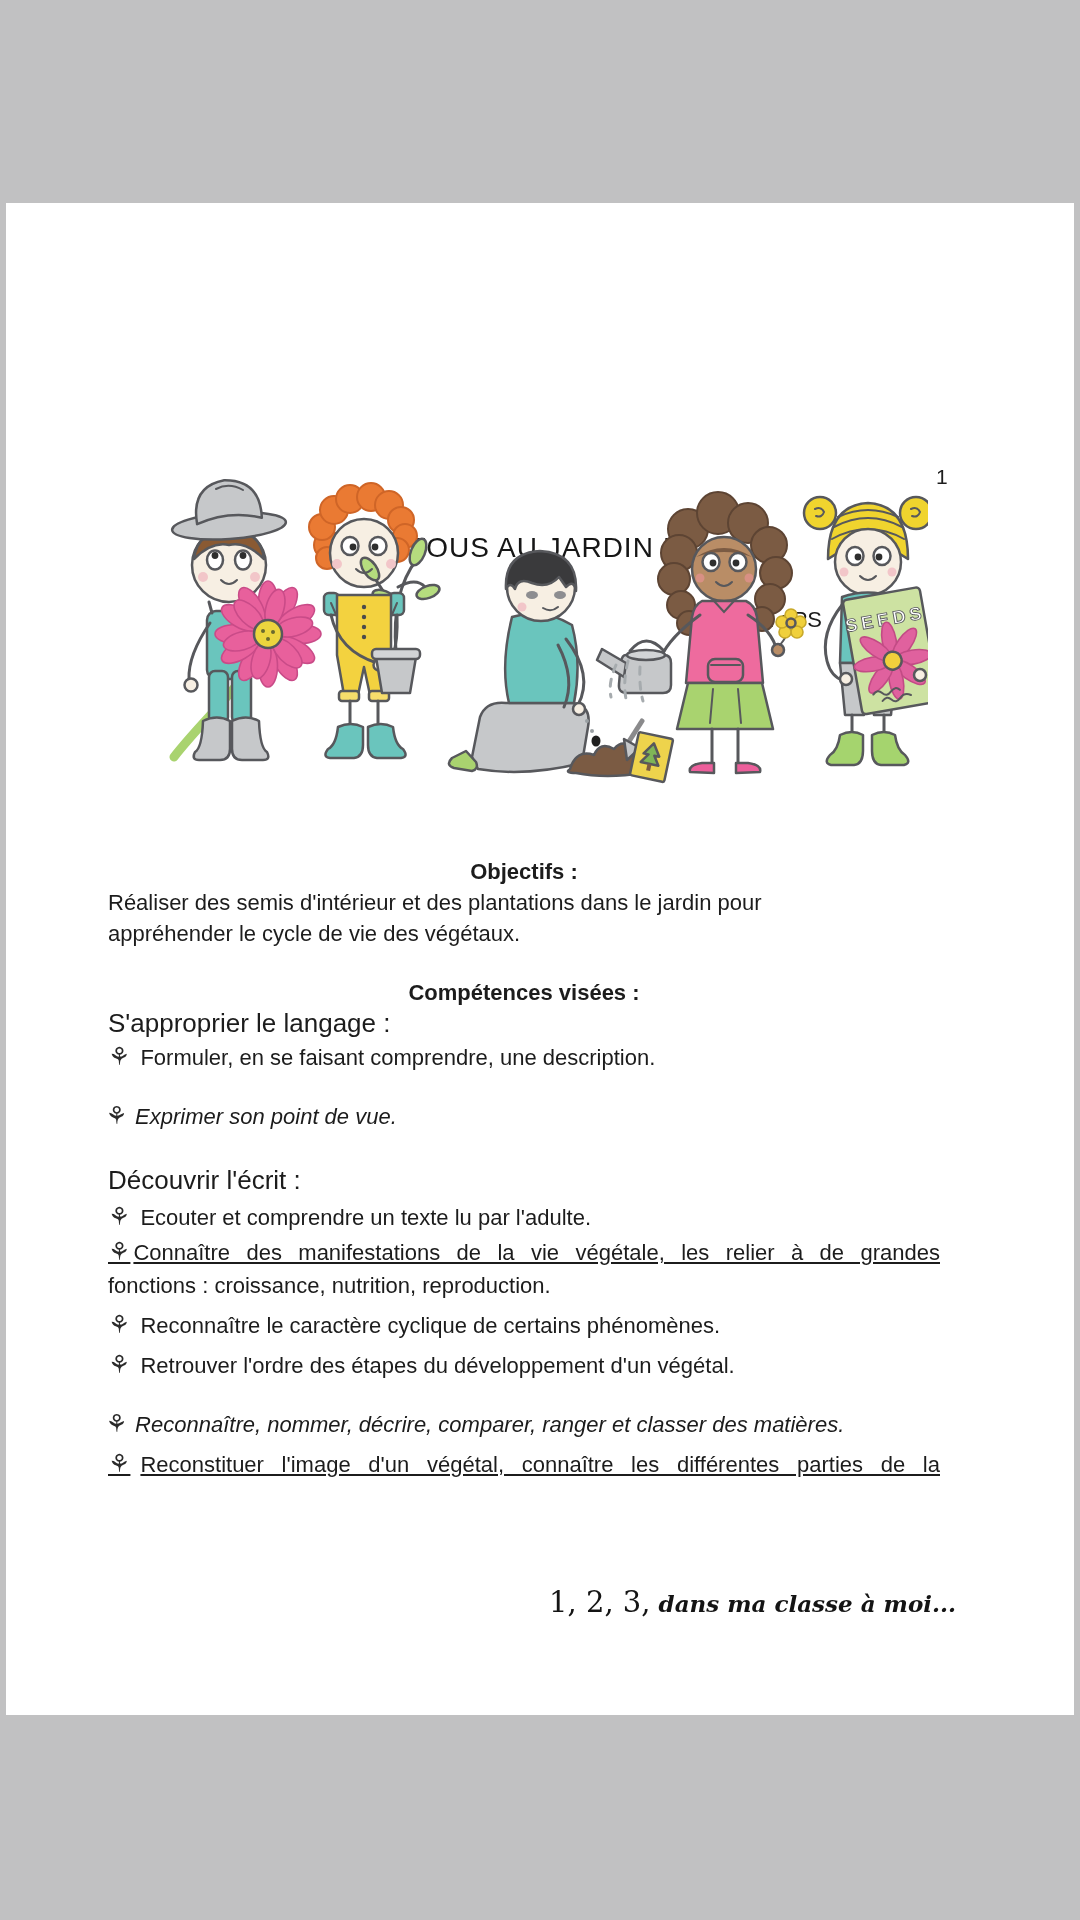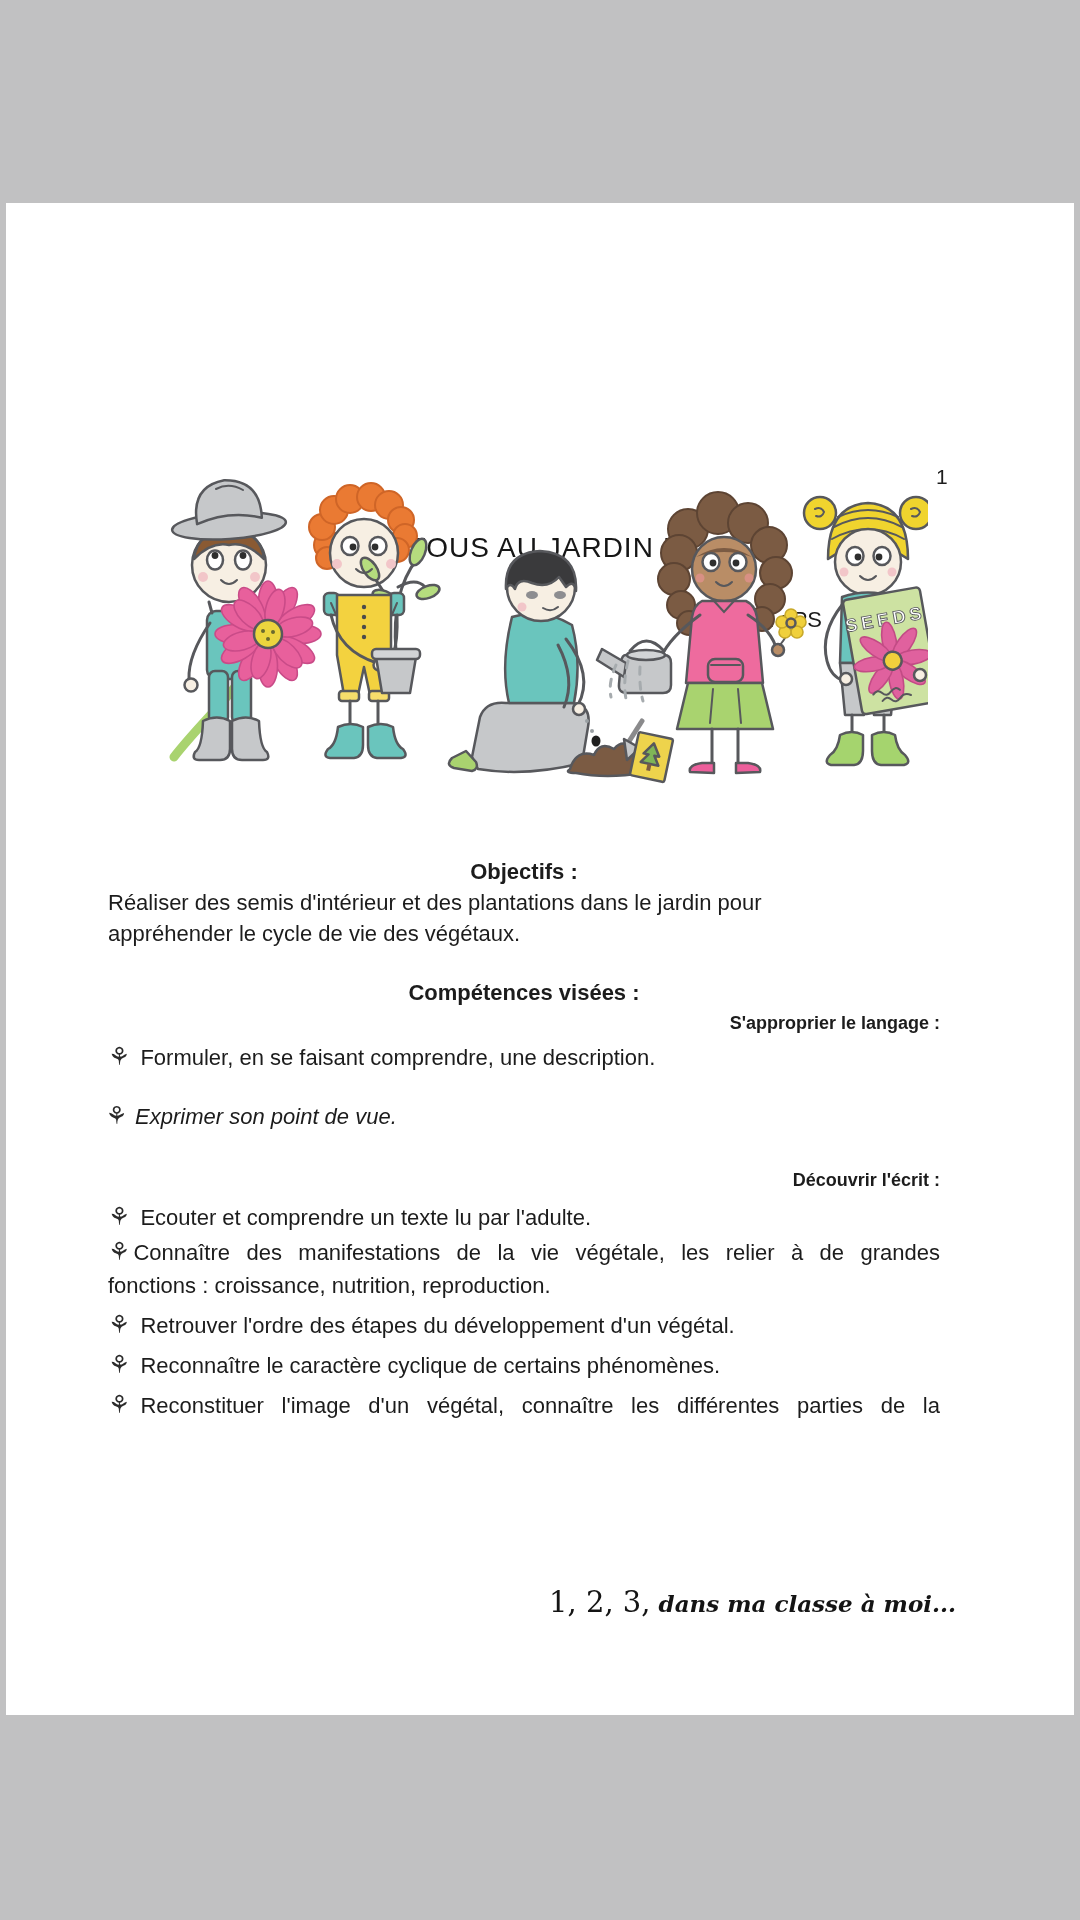--- a/index.html
+++ b/index.html
@@ -24,30 +24,30 @@
   }
   .u{ text-underline-offset:4px;text-decoration-thickness:2px; }
   .illustration{position:absolute;left:122px;top:262px;width:800px;height:320px;}
   .content{
     position:absolute;left:102px;top:653px;width:832px;
     font-size:22px;line-height:31px;color:#1c1c1c;
   }
   .h-center{text-align:center;font-weight:bold;margin:0;font-size:22px;line-height:31px;}
   .intro-line{text-align:left;margin:0;line-height:31px;}
   .mt28{margin-top:28px;}
-  .sec-title{font-weight:bold;margin:32px 0 0 0;line-height:31px;font-size:18px;text-align:right;}
+  .sec-title{font-weight:normal;margin:32px 0 0 0;line-height:31px;font-size:26px;}
   .sec-title.first{margin-top:0;}
   .item{margin:0;line-height:33px;}
   .item.g2{margin-top:2px;} .item.g4{margin-top:5px;} .item.g7{margin-top:7px;} .item.g11{margin-top:26px;font-style:italic;}
   .bullet{
     font-family:"DejaVu Sans",sans-serif;font-size:25px;line-height:1;
     margin-right:10px;color:#2a2a2a;
   }
   .bullet.tight{margin-right:3px;}
-  .jline{display:block;text-align:justify;text-align-last:justify;}
+  .jline{display:block;text-align:justify;text-align-last:justify;text-decoration:underline;}
   .cont{display:block;text-align:left;}
   .signature{
     position:absolute;top:1382px;right:118px;white-space:nowrap;color:#141414;margin-left:48px;
   }
   .sig-nums{font-family:"DejaVu Serif",serif;font-size:29px;}
   .sig-text{font-family:"DejaVu Serif",serif;font-style:italic;font-weight:bold;font-size:23px;}
   
   .ill .s{stroke:#57585c;stroke-width:2.5;stroke-linejoin:round;stroke-linecap:round;}
   .ill .ln{stroke:#57585c;stroke-width:3;fill:none;stroke-linecap:round;}
   .ill .ln2{stroke:#57585c;stroke-width:2;fill:none;stroke-linecap:round;}
@@ -316,22 +316,23 @@
     <p class="item g2"><span class="bullet">⚘</span><span>Formuler, en se faisant comprendre, une description.</span></p>
     <p class="item g11"><span class="bullet">⚘</span><span>Exprimer son point de vue.</span></p>
 
     <p class="sec-title">Découvrir l'écrit :</p>
     <p class="item g4"><span class="bullet">⚘</span><span>Ecouter et comprendre un texte lu par l'adulte.</span></p>
 
     <p class="item g2">
       <span class="jline"><span class="bullet tight">⚘</span><span>Connaître des manifestations de la vie végétale, les relier à de grandes</span></span>
       <span class="cont">fonctions : croissance, nutrition, reproduction.</span>
     </p>
+    <p class="item g7"><span class="bullet">⚘</span><span>Reconnaître le caractère cyclique de certains phénomènes.</span></p>
     <p class="item g7"><span class="bullet">⚘</span><span>Retrouver l'ordre des étapes du développement d'un végétal.</span></p>
-    <p class="item g7"><span class="bullet">⚘</span><span>Reconnaître le caractère cyclique de certains phénomènes.</span></p>
+    <p class="item g11"><span class="bullet">⚘</span><span>Reconnaître, nommer, décrire, comparer, ranger et classer des matières.</span></p>
     <p class="item g7">
       <span class="jline"><span class="bullet">⚘</span><span>Reconstituer l'image d'un végétal, connaître les différentes parties de la</span></span>
     </p>
   </div>
 
   <div class="signature"><span class="sig-nums">1, 2, 3,</span><span class="sig-text"> dans ma classe à moi...</span></div>
 
 </div>
 
 </body></html>

